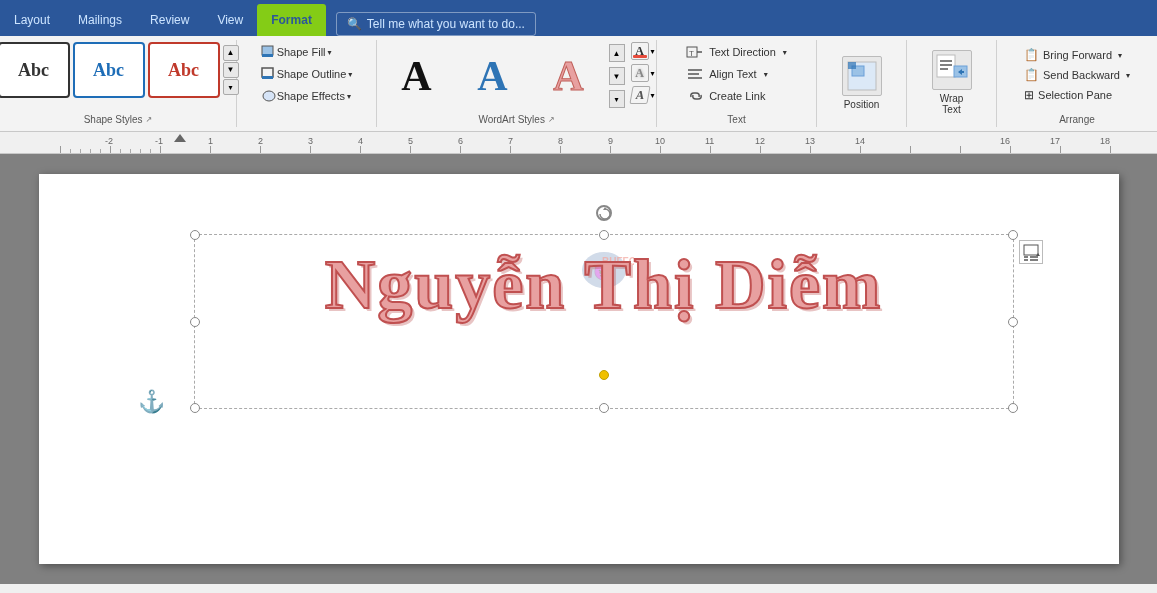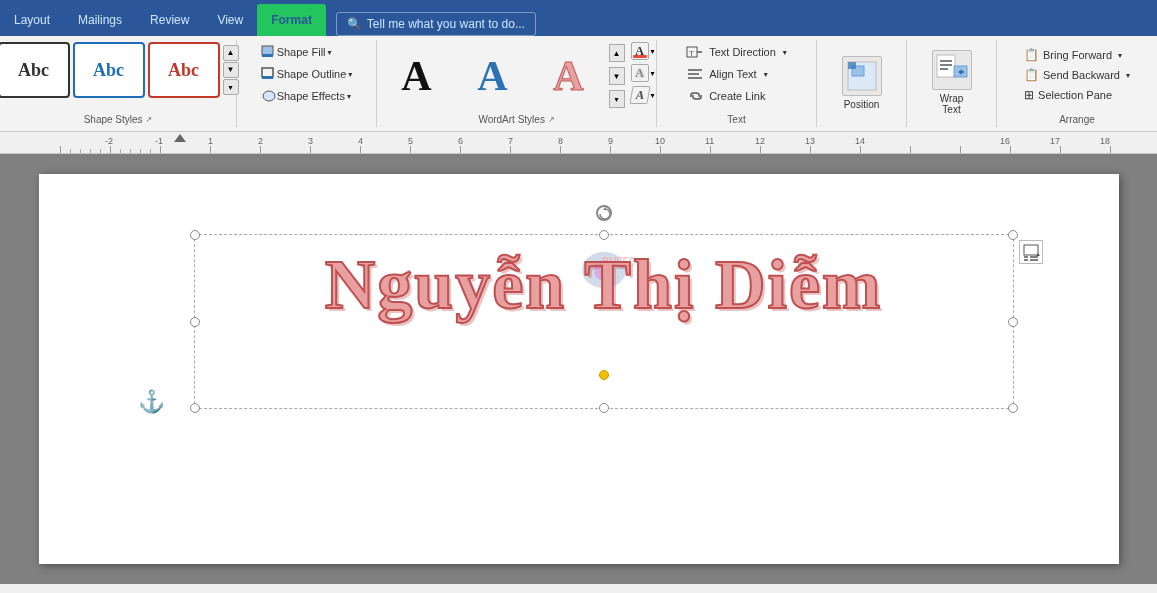--- a/index.html
+++ b/index.html
@@ -19,21 +19,21 @@
       padding: 6px 14px;
       color: #cce4ff;
       cursor: pointer;
       font-size: 12px;
       height: 32px;
       display: flex;
       align-items: center;
       border-radius: 3px 3px 0 0;
     }
     .tab-item.active {
-      background: #22c55e;
+      background: #84cc16;
       color: #2b579a;
       font-weight: 600;
     }
     .tab-search {
       margin-left: 10px;
       display: flex;
       align-items: center;
       color: #cce4ff;
       font-size: 12px;
       padding: 4px 10px;

